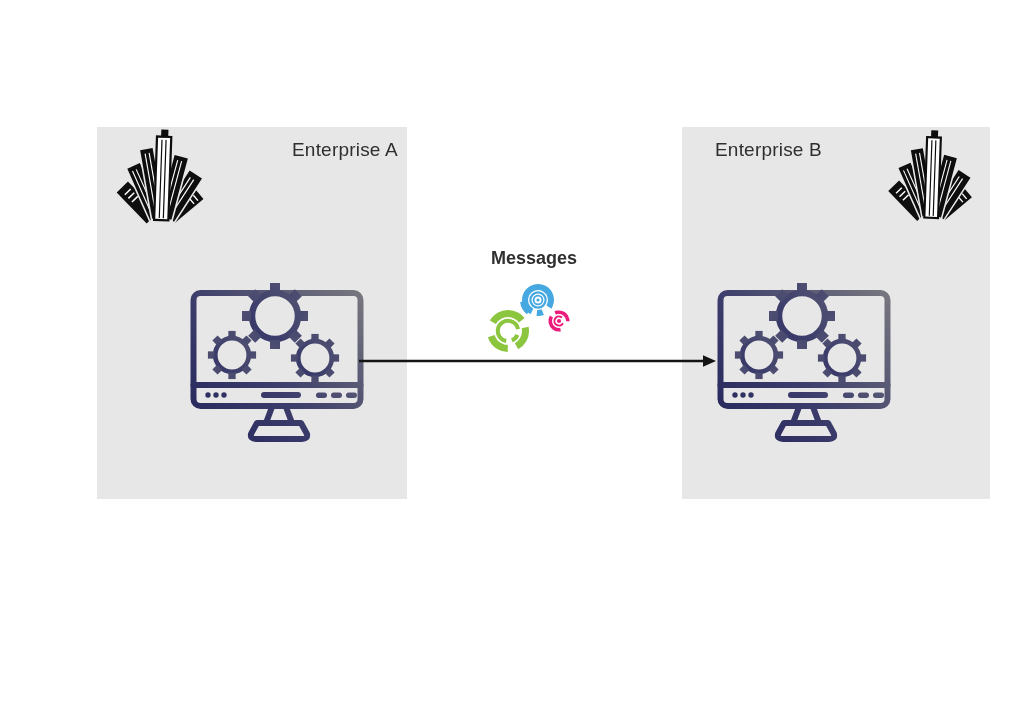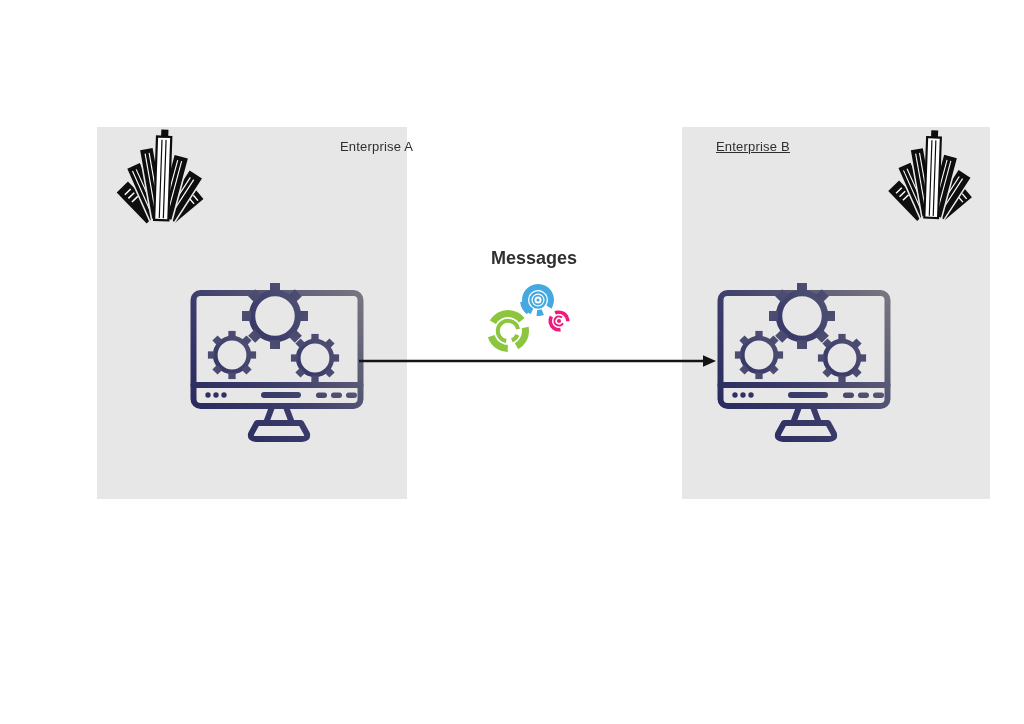--- a/index.html
+++ b/index.html
@@ -13,28 +13,27 @@
   .canvas { position: absolute; inset: 0; }
   .panel {
     position: absolute;
     top: 127px; height: 372px;
     background: var(--panel-bg, #e8e7e8);
   }
   .panel-a { left: 97px; width: 310px; }
   .panel-b { left: 682px; width: 308px; }
   .panel-label {
     position: absolute;
-    font-size: 13px;
+    font-size: 19px;
     color: var(--label-text, #2f2f2f);
     letter-spacing: 0.2px;
     white-space: nowrap;
-    margin-left: 48px;
   }
   .label-a { left: 292px; top: 139px; }
-  .label-b { left: 668px; top: 139px; text-decoration: underline; }
+  .label-b { left: 715px; top: 139px; }
   .building-icon { position: absolute; }
   .building-a { left: 104px; top: 127px; width: 112px; height: 108px; }
   .building-b { left: 876px; top: 128px; width: 108px; height: 104px; }
   .monitor-icon { position: absolute; width: 176px; height: 166px; }
   .monitor-a { left: 189px; top: 277px; }
   .monitor-b { left: 716px; top: 277px; }
   .messages-label {
     position: absolute;
     left: 534px; top: 248px;
     transform: translateX(-50%);

